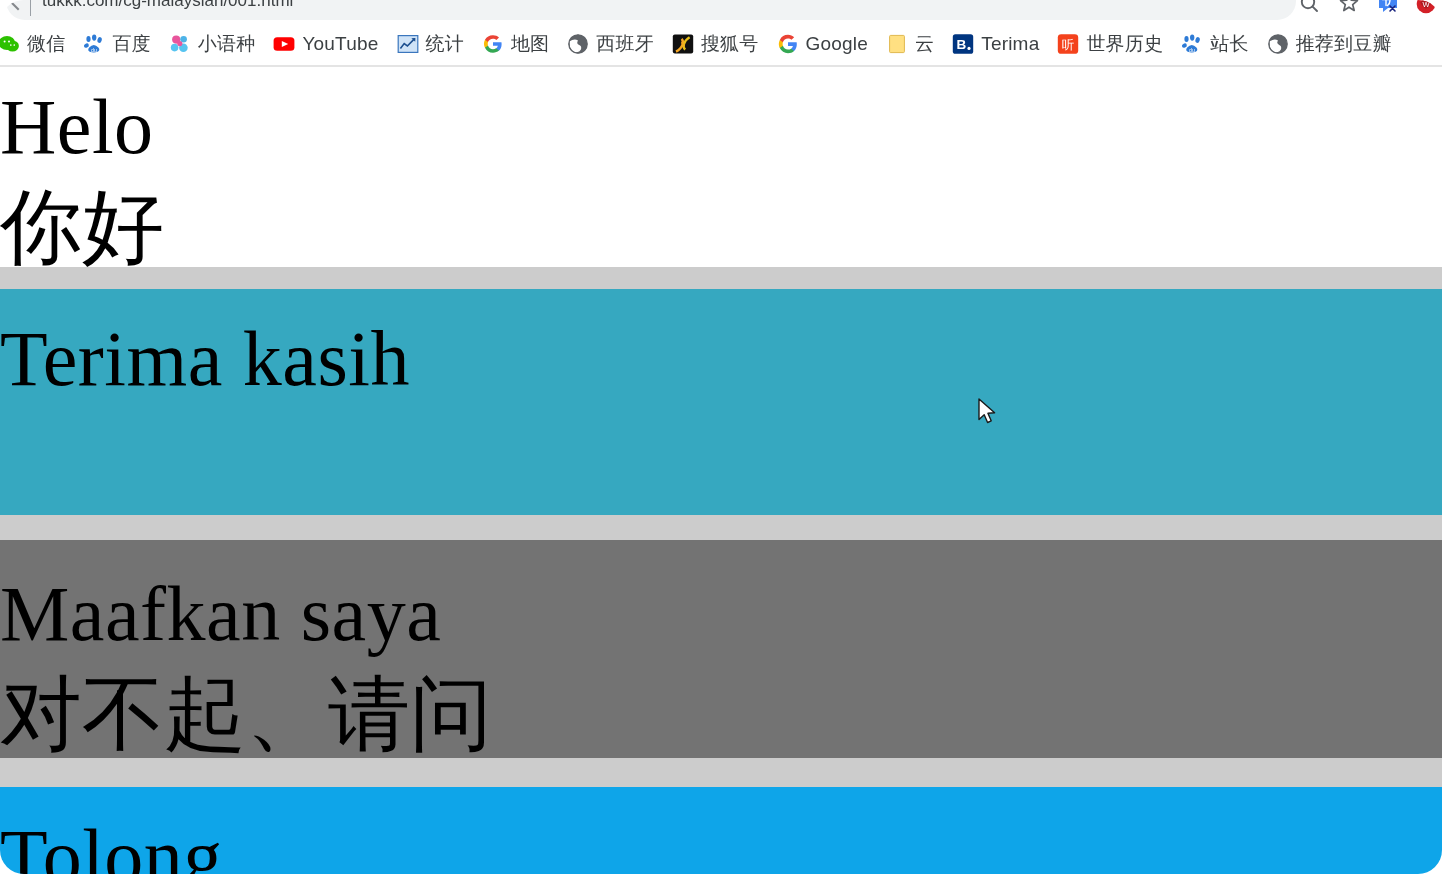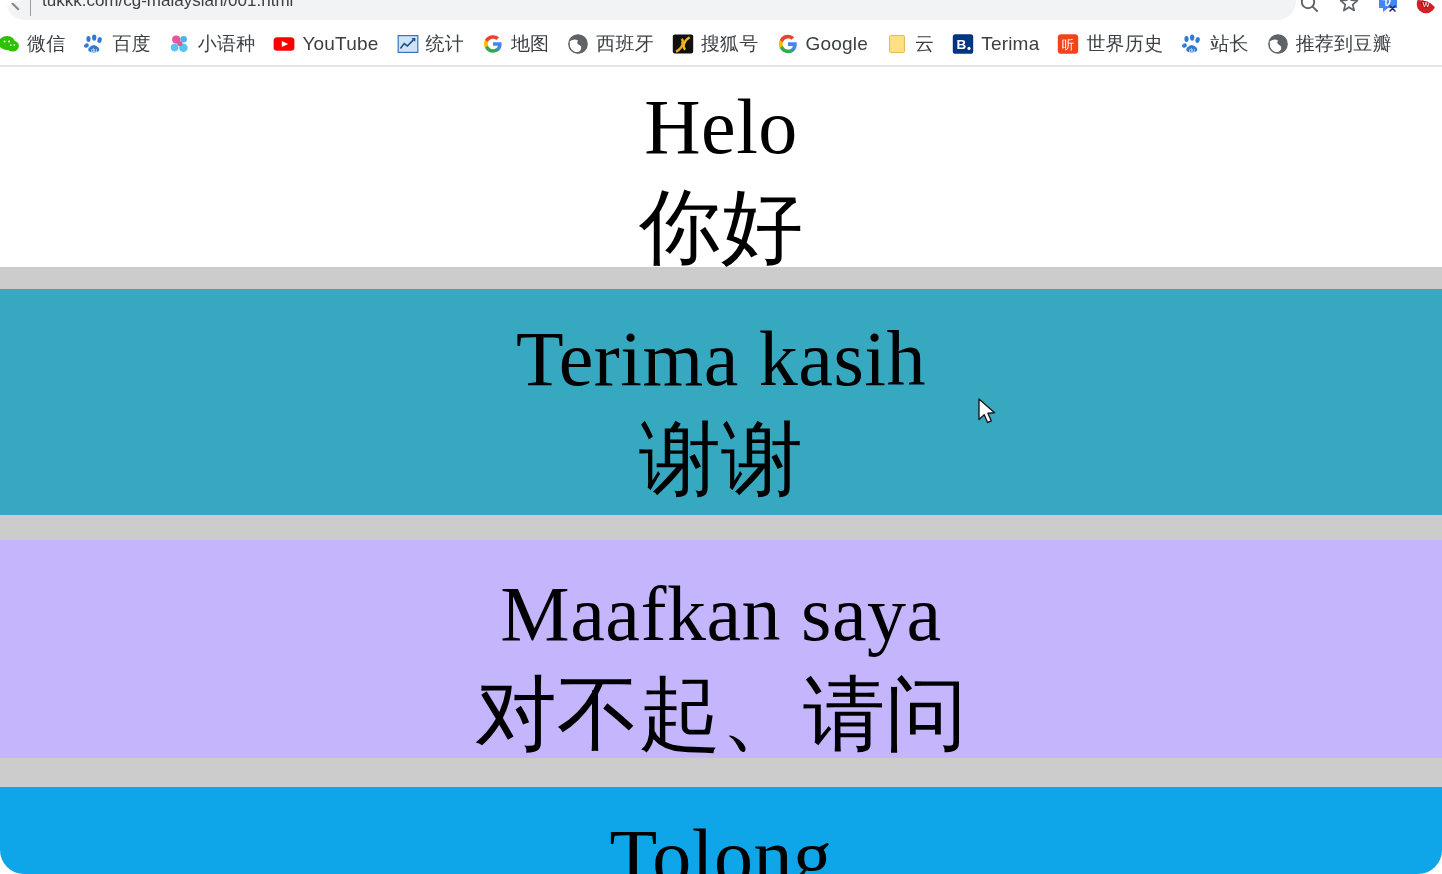--- a/index.html
+++ b/index.html
@@ -155,21 +155,20 @@
     height: 807px;
     background: #ffffff;
     overflow: hidden;
   }
 
   .phrase-block {
     position: absolute;
     left: 0;
     width: 1442px;
     box-sizing: border-box;
-    text-align: center;
     font-family: "Liberation Serif", "DejaVu Serif", serif;
     color: #000000;
     overflow: hidden;
   }
 
   .line-latin {
     font-size: 78px;
     line-height: 1.27;
     font-weight: normal;
     letter-spacing: 0.5px;
@@ -412,26 +411,25 @@
 
     <div class="phrase-block" style="top:0px; height:200px; background:#ffffff;">
       <div class="line-latin" style="padding-top:10px;">Helo</div>
       <div class="line-cjk">你好</div>
     </div>
 
     <div class="sep" style="top:200px; height:22px;"></div>
 
     <div class="phrase-block" style="top:222px; height:226px; background:#36a8c0;">
       <div class="line-latin" style="padding-top:20px;">Terima kasih</div>
-      <div class="line-cjk">谢谢</div>
     </div>
 
     <div class="sep" style="top:448px; height:25px;"></div>
 
-    <div class="phrase-block" style="top:473px; height:218px; background:#c4b5fd;">
+    <div class="phrase-block" style="top:473px; height:218px; background:#737373;">
       <div class="line-latin" style="padding-top:24px;">Maafkan saya</div>
       <div class="line-cjk">对不起、请问</div>
     </div>
 
     <div class="sep" style="top:691px; height:29px;"></div>
 
     <div class="phrase-block" style="top:720px; height:87px; background:#0ea5e9;">
       <div class="line-latin" style="padding-top:20px;">Tolong</div>
     </div>
 

